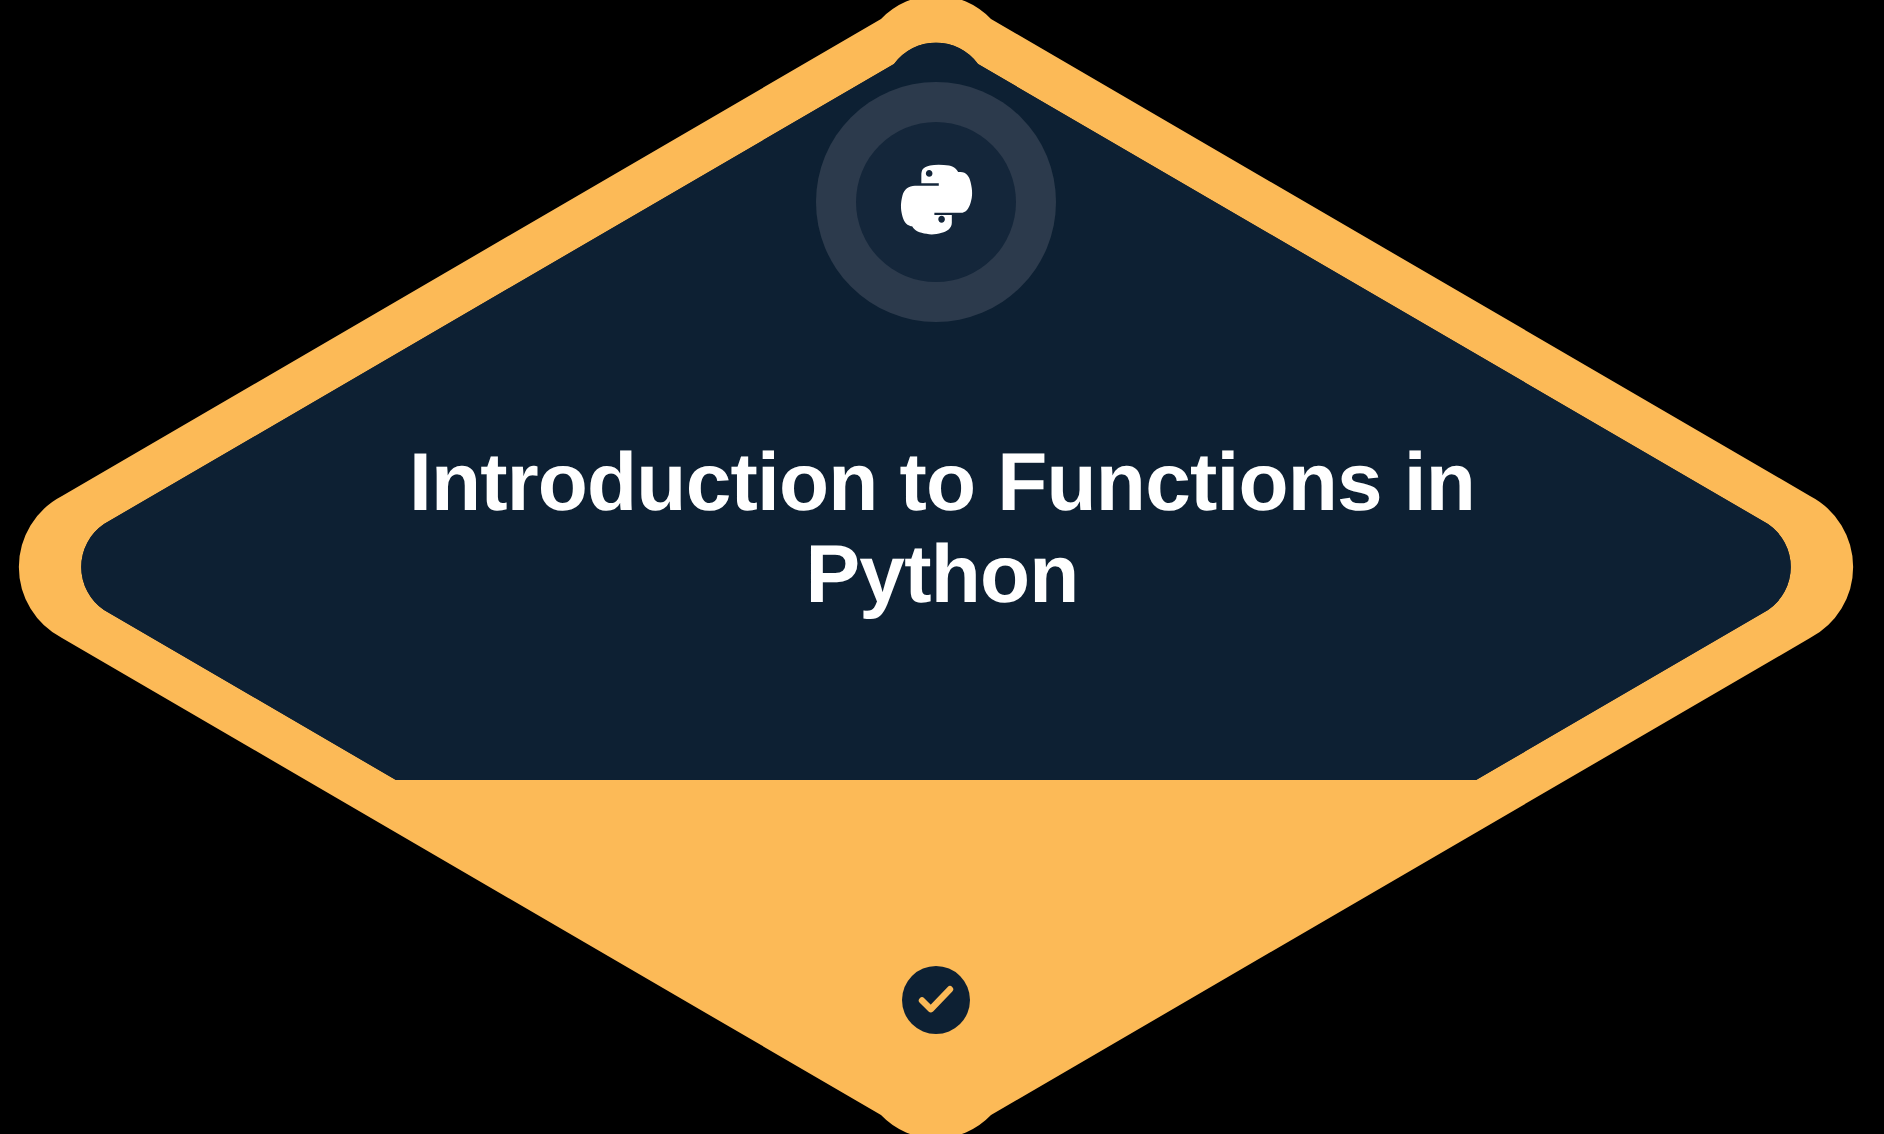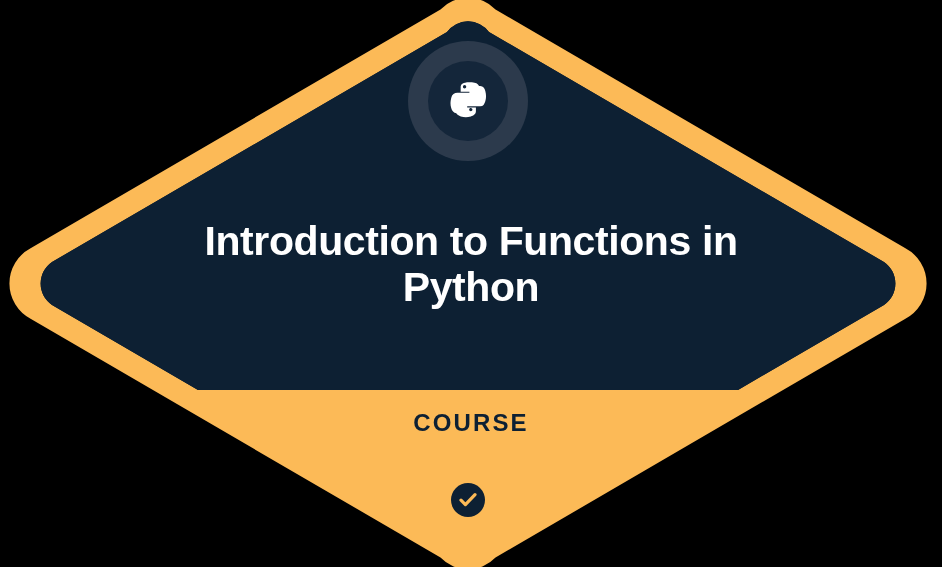--- a/index.html
+++ b/index.html
@@ -194,21 +194,20 @@
 
         <path fill="#ffffff" d="M23.7 3.2c-2.1 0-4 .2-5.7.6-4.9 1-5.8 3-5.8 6.8v5h11.6v1.6H7.9c-3.9 0-7.3 2.3-8.3 6.7-1.2 5.1-1.3 8.3 0 13.6 1 3.9 3.2 6.7 7.1 6.7h4V38c0-4.4 3.8-8.3 8.3-8.3h11.5c3.7 0 6.7-3.1 6.7-6.8V10.6c0-3.6-3-6.3-6.6-6.9-2.3-.4-4.7-.5-6.9-.5zm-6.3 3.6c1.2 0 2.2 1 2.2 2.3s-1 2.2-2.2 2.2c-1.2 0-2.2-1-2.2-2.2s1-2.3 2.2-2.3z" transform="translate(6,1) scale(0.82)"></path>
 
         <path fill="#ffffff" d="M40.1 17.2v4.5c0 4.6-3.9 8.5-8.3 8.5H20.3c-3.6 0-6.7 3.1-6.7 6.8v12.7c0 3.6 3.1 5.7 6.7 6.8 4.2 1.2 8.3 1.5 13.4 0 3.4-1 6.7-3 6.7-6.8v-5H28.8v-1.6h17.4c3.9 0 5.4-2.7 6.7-6.7 1.4-4.2 1.3-8.2 0-13.6-.9-3.8-2.8-6.7-6.7-6.7h-6.1zm-6.5 28c1.2 0 2.2 1 2.2 2.2s-1 2.3-2.2 2.3c-1.2 0-2.2-1-2.2-2.3s1-2.2 2.2-2.2z" transform="translate(-0.5,-5.5) scale(0.82)"></path>
       </svg>
     </div>
 
     <div class="title">Introduction to Functions in Python</div>
 
     <div class="footer-label">
-      <span>COURSE</span>
     </div>
 
     <div class="check-badge">
       <svg width="18" height="16" viewBox="0 0 18 16">
         <path d="M2 8.2 L6.4 12.6 L16 2.6" fill="none" stroke="#fcba57" stroke-width="3.2" stroke-linecap="round" stroke-linejoin="round"></path>
       </svg>
     </div>
 
   </div>
 </div>

